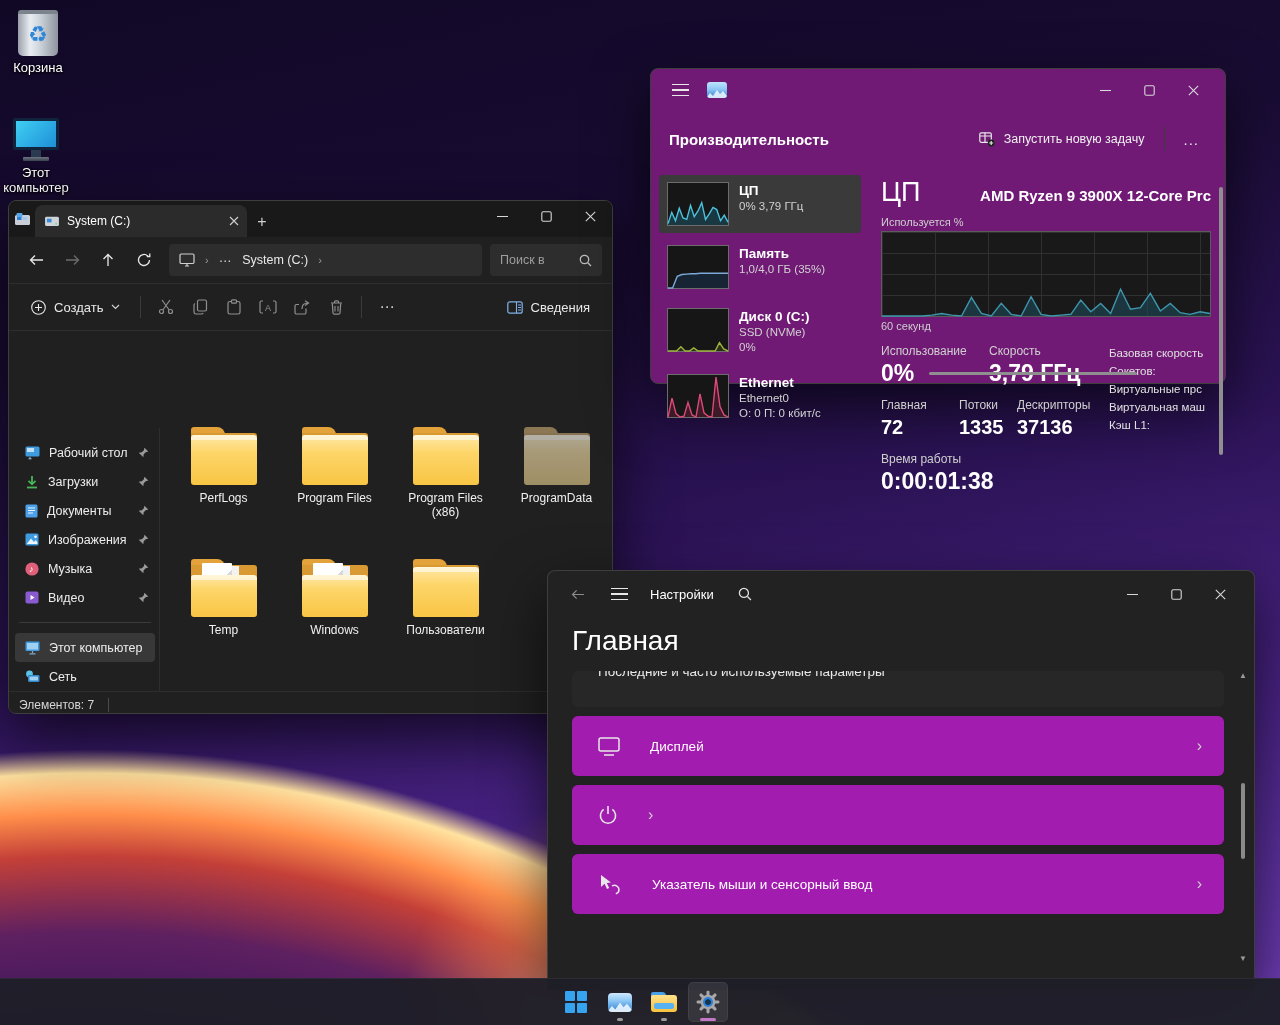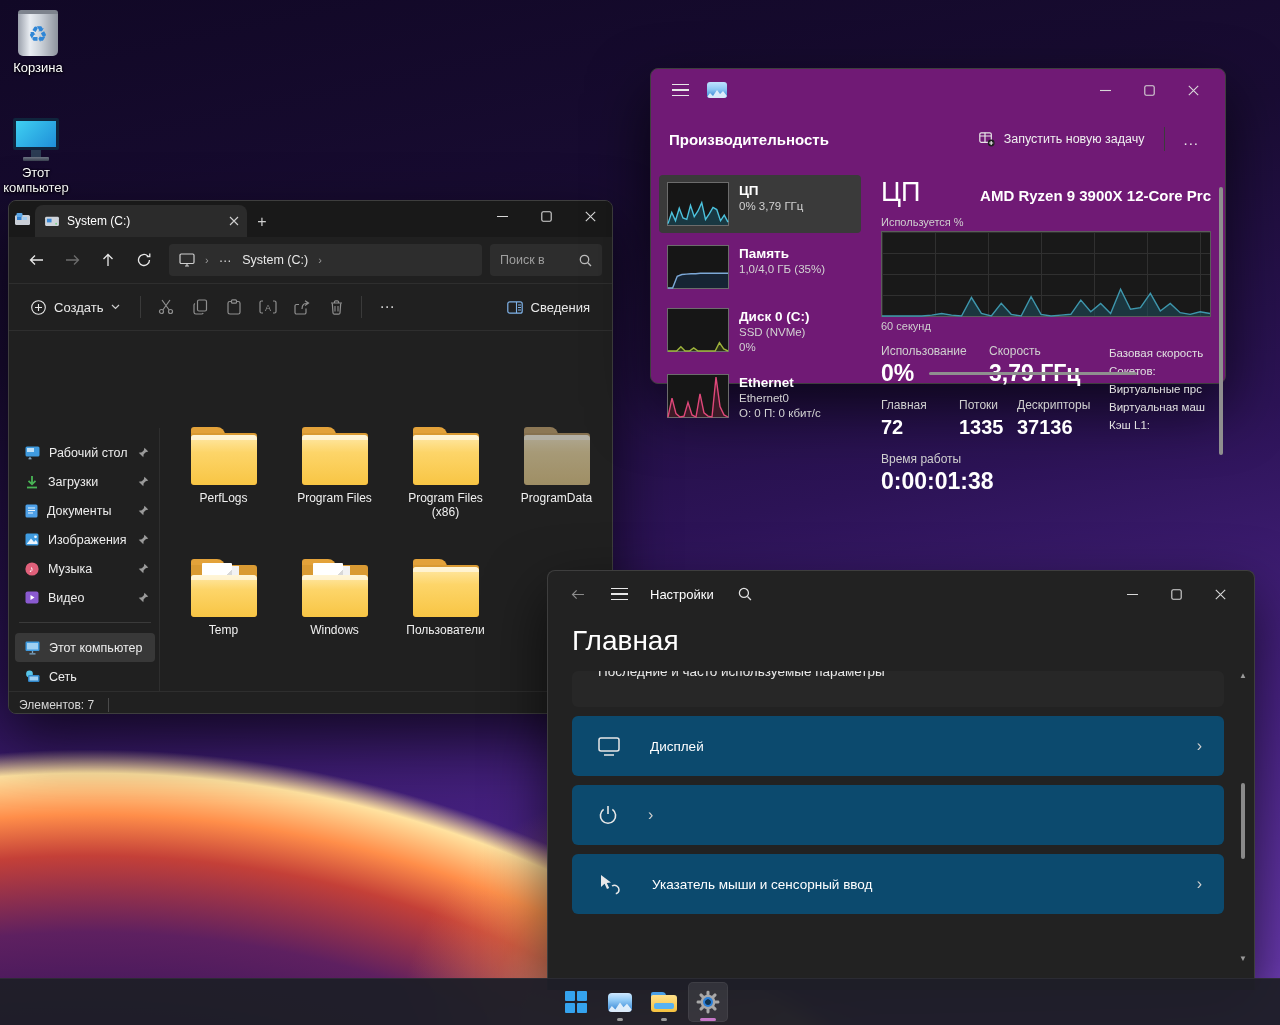--- a/index.html
+++ b/index.html
@@ -115,21 +115,21 @@
   
   #settings { left:547px; top:558px; width:708px; height:420px; border-radius:8px 8px 0 0; background:#222222; border-bottom:none; overflow:hidden;margin-top:12px; }
   .se-title { height:46px; display:flex; align-items:center; padding:0 12px; gap:4px; position:relative; }
   .se-back { width:36px; height:32px; display:flex; align-items:center; justify-content:center; color:#8a8a8a; font-size:16px; }
   .se-name { font-size:13px; margin:0 10px 0 8px; }
   .se-search { width:34px; height:32px; display:flex; align-items:center; justify-content:center; }
   .se-h1 { font-size:28px; font-weight:400; padding:8px 0 14px 24px; }
   .se-content { padding:0 30px 0 24px; position:relative; }
   .se-strip { height:36px; background:#272727; border-radius:6px; overflow:hidden; position:relative; }
   .se-strip .cap { position:absolute; left:26px; top:-7px; font-size:13.5px; color:#e8e8e8; }
-  .se-row { height:60px; background:#0c4a6e; border-radius:6px; margin-top:9px; display:flex; align-items:center; padding:0 22px 0 26px; gap:30px; }
+  .se-row { height:60px; background:#a21caf; border-radius:6px; margin-top:9px; display:flex; align-items:center; padding:0 22px 0 26px; gap:30px; }
   .se-row .rl { flex:1; font-size:13.5px; }
   .chev { color:#cfcfcf; font-size:16px; }
   .se-card { margin-top:16px; height:74px; background:#2b2b2b; border-radius:6px 6px 0 0; padding:27px 0 0 26px; }
   .se-card .h2 { font-size:20px; font-weight:700; }
   .se-scroll { position:absolute; right:6px; top:100px; width:10px; height:292px; }
   .se-scroll .ar { position:absolute; left:1px; width:8px; font-size:8px; color:#9a9a9a; text-align:center; }
   .se-thumb { position:absolute; left:3px; top:112px; width:4px; height:76px; background:#8a8a8a; border-radius:2px; }
 
   
   #taskbar { position:absolute; left:0; bottom:0; width:1280px; height:47px; background:rgba(30,30,40,.96); border-top:1px solid rgba(255,255,255,.06); }

